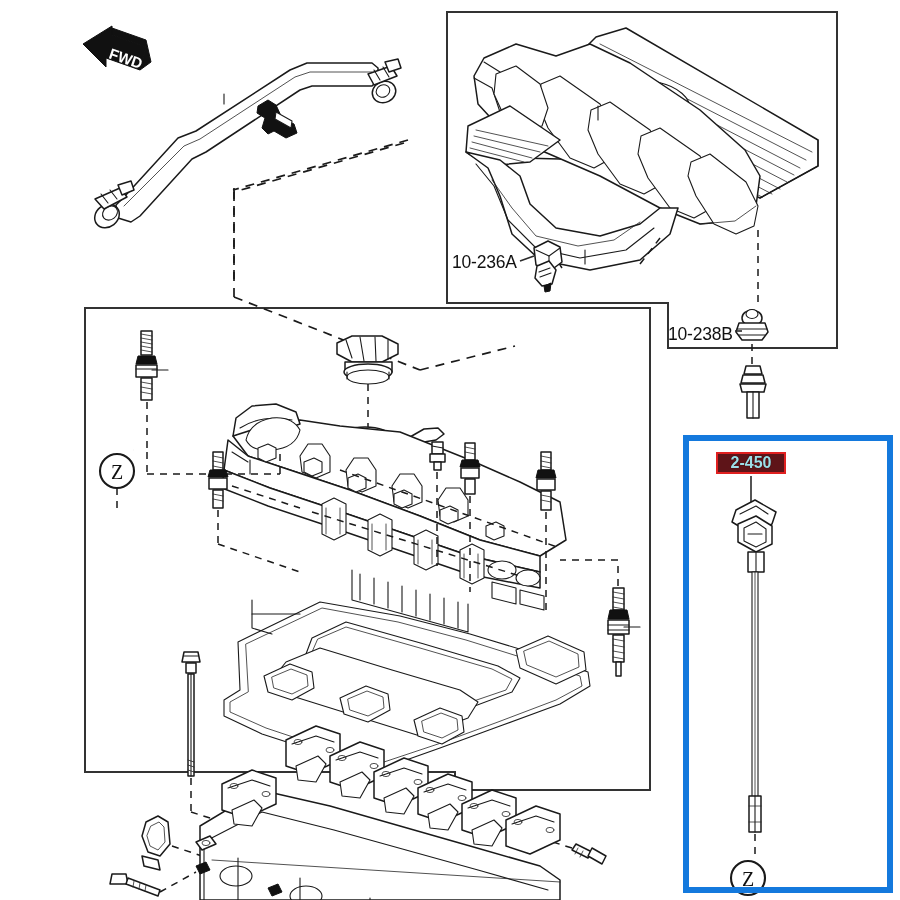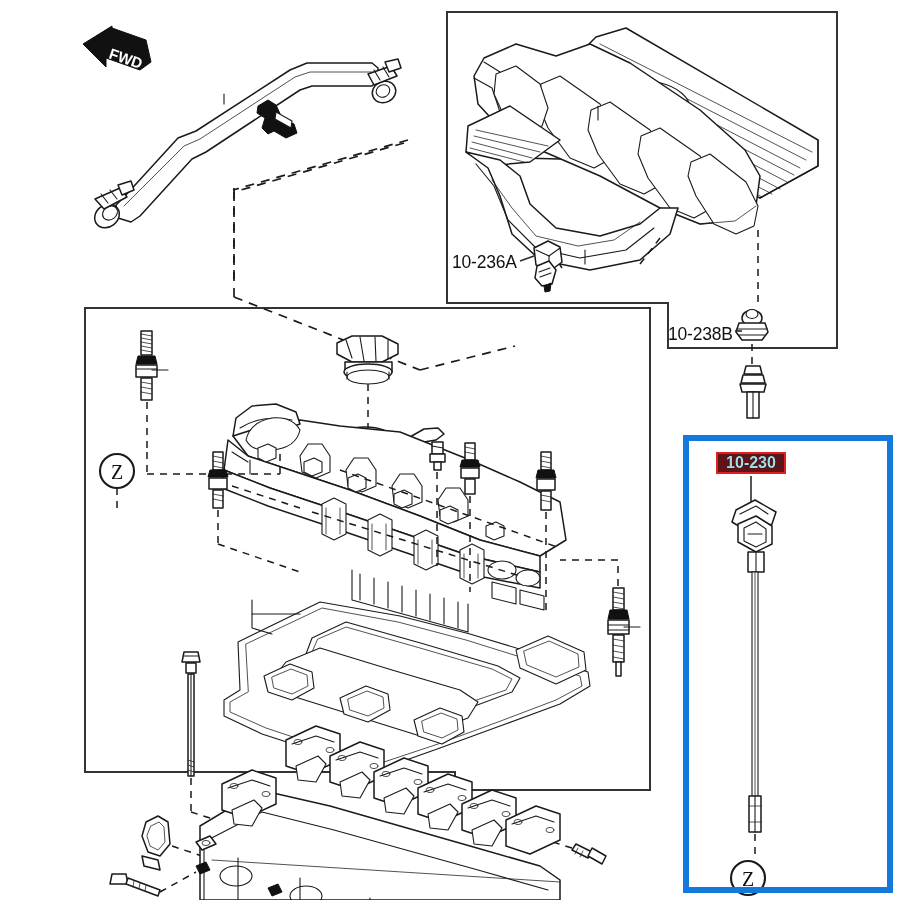--- a/index.html
+++ b/index.html
@@ -637,15 +637,15 @@
 
     <g>
       <circle class="callout-circle" cx="748" cy="878" r="17"></circle>
       <text class="callout-z" x="748" y="886">Z</text>
     </g>
 
   </svg>
 
   <div id="highlight-box"></div>
 
-  <div id="highlight-label">10-230</div>
+  <div id="highlight-label">2-450</div>
 
 </div>
 
 </body></html>

